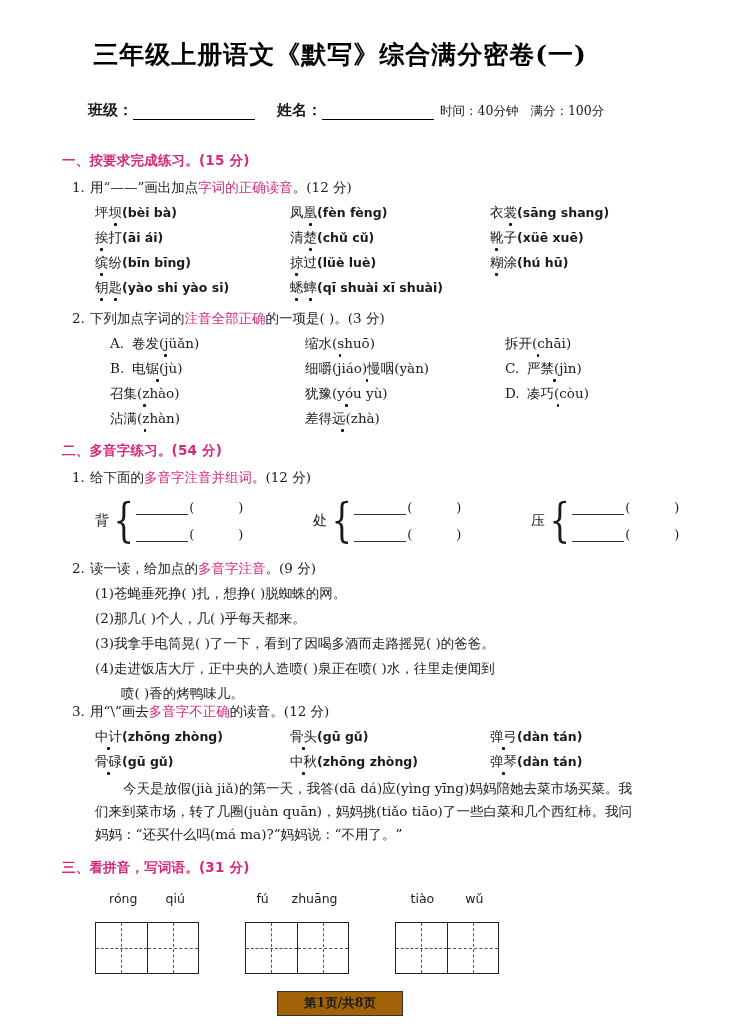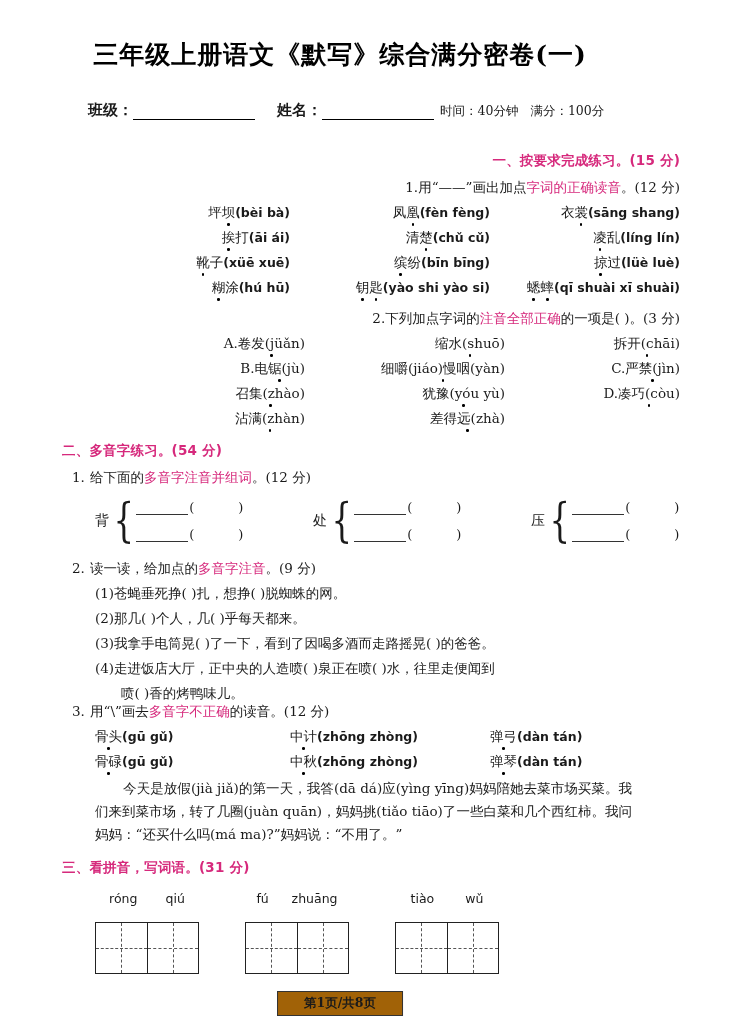--- a/index.html
+++ b/index.html
@@ -202,35 +202,34 @@
     <span class="info-label">班级：</span>
     <span class="rule w1"></span>
     <span class="info-gap"></span>
     <span class="info-label">姓名：</span>
     <span class="rule w2"></span>
     <span class="info-meta">
       <span>时间：40分钟</span><span class="sp"></span><span>满分：100分</span>
     </span>
   </div>
 
-  <div style="margin-top:32px;text-align:right;">
+  <div style="margin-top:32px;">
     <div class="sec-head">一、按要求完成练习。(15 分)</div>
 
     <div class="qline" style="margin-top:9px;">
       <span class="qnum">1.</span><span>用“——”画出加点</span><span class="hl">字词的正确读音</span><span>。(12 分)</span>
     </div>
 
     <div class="cols3">
       <div class="cell"><span>坪</span><span class="dot">坝</span><span class="py">(bèi    bà)</span></div>
       <div class="cell"><span>凤</span><span class="dot">凰</span><span class="py">(fèn    fèng)</span></div>
       <div class="cell"><span>衣</span><span class="dot">裳</span><span class="py">(sāng    shang)</span></div>
 
       <div class="cell"><span class="dot">挨</span><span>打</span><span class="py">(āi    ái)</span></div>
       <div class="cell"><span>清</span><span class="dot">楚</span><span class="py">(chǔ    cǔ)</span></div>
-      <div class="cell"><span class="dot">凌</span><span>乱</span><span class="py">(líng    lín)</span></div>
 
       <div class="cell"><span class="dot">靴</span><span>子</span><span class="py">(xüē    xuē)</span></div>
       <div class="cell"><span class="dot">缤</span><span>纷</span><span class="py">(bīn    bīng)</span></div>
       <div class="cell"><span class="dot">掠</span><span>过</span><span class="py">(lüè    luè)</span></div>
 
       <div class="cell"><span class="dot">糊</span><span>涂</span><span class="py">(hú    hū)</span></div>
       <div class="cell"><span class="dot">钥</span><span class="dot">匙</span><span class="py">(yào shi    yào si)</span></div>
       <div class="cell"><span class="dot">蟋</span><span class="dot">蟀</span><span class="py">(qī shuài    xī shuài)</span></div>
     </div>
 
@@ -318,22 +317,22 @@
       <div class="sitem">(3)我拿手电筒晃(        )了一下，看到了因喝多酒而走路摇晃(        )的爸爸。</div>
       <div class="sitem">(4)走进饭店大厅，正中央的人造喷(        )泉正在喷(        )水，往里走便闻到</div>
       <div class="sitem cont">喷(        )香的烤鸭味儿。</div>
     </div>
 
     <div class="qline" style="margin-top:0;">
       <span class="qnum">3.</span><span>用“\”画去</span><span class="hl">多音字不正确</span><span>的读音。(12 分)</span>
     </div>
 
     <div class="cols3">
+      <div class="cell"><span class="dot">中计</span><span class="py">(zhōng    zhòng)</span></div>
       <div class="cell"><span class="dot">骨头</span><span class="py">(gū    gǔ)</span></div>
-      <div class="cell"><span class="dot">中计</span><span class="py">(zhōng    zhòng)</span></div>
       <div class="cell"><span class="dot">弹弓</span><span class="py">(dàn    tán)</span></div>
 
       <div class="cell"><span class="dot">骨碌</span><span class="py">(gū    gǔ)</span></div>
       <div class="cell"><span class="dot">中秋</span><span class="py">(zhōng    zhòng)</span></div>
       <div class="cell"><span class="dot">弹琴</span><span class="py">(dàn    tán)</span></div>
     </div>
 
     <div class="para"><span class="indent"></span><span>今天是放假(jià    jiǎ)的第一天，我答(dā    dá)应(yìng    yīng)妈妈陪她去菜市场买菜。我们来到菜市场，转了几圈(juàn    quān)，妈妈挑(tiǎo    tiāo)了一些白菜和几个西红柿。我问妈妈：“还买什么吗(má    ma)?”妈妈说：“不用了。”</span></div>
   </div>
 

